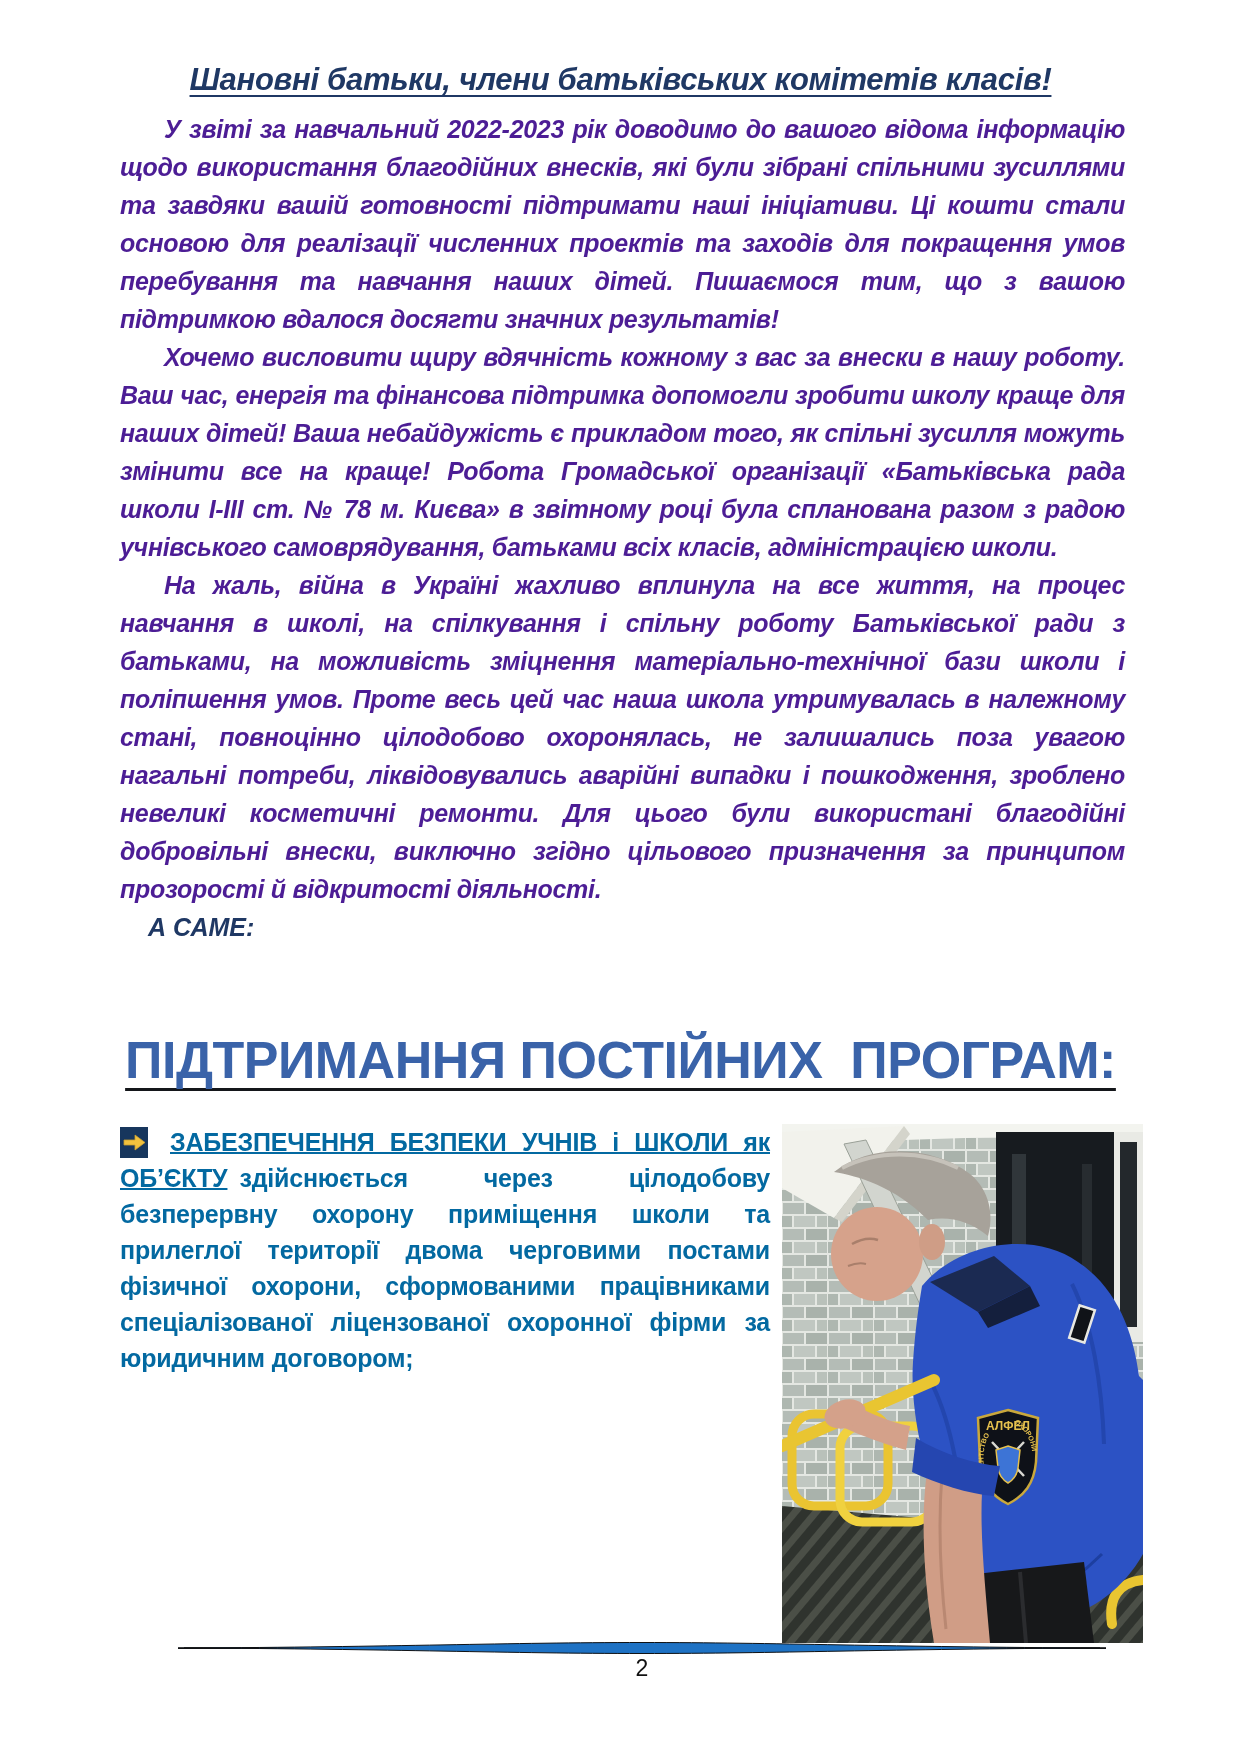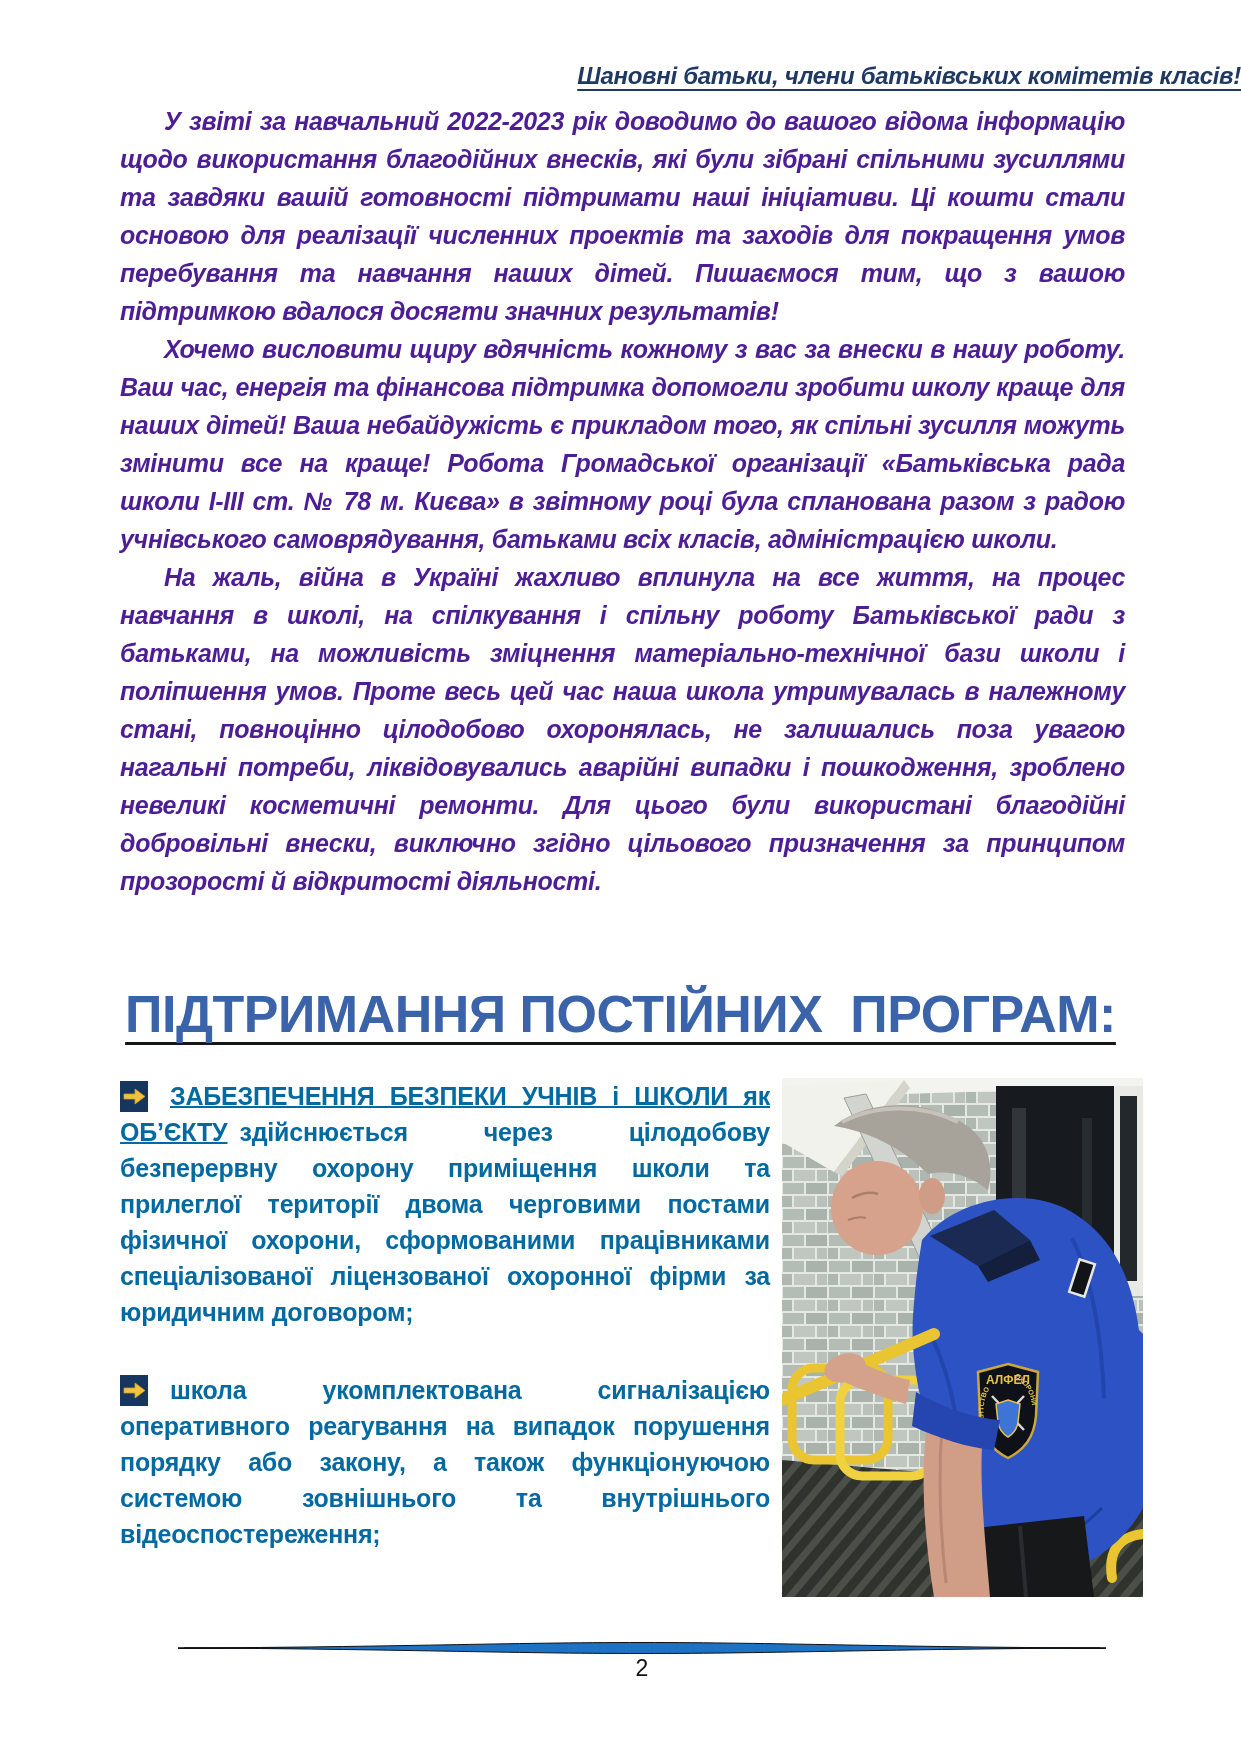--- a/index.html
+++ b/index.html
@@ -1,22 +1,22 @@
 <!DOCTYPE html>
 <html><head>
 <meta charset="utf-8">
 <style>
   html,body { margin:0; padding:0; background:#ffffff; }
   .page {
     position:relative; width:1241px; height:1755px; background:#ffffff;
     font-family:"Liberation Sans", sans-serif; overflow:hidden;
   }
   .doc-title {
-    margin:0; padding-top:62px; text-align:right;
-    font-size:24px; font-weight:bold; font-style:italic;
+    margin:0; padding-top:62px; text-align:center;
+    font-size:31px; font-weight:bold; font-style:italic;
     color:#1f3864; letter-spacing:-0.3px;
   }
   .doc-title span {
     text-decoration:underline; text-decoration-thickness:2px; text-underline-offset:5px;
   }
   .intro {
     margin:12px 116px 0 120px;
     color:#4c1d95; font-weight:bold; font-style:italic;
     font-size:25px; line-height:38px; letter-spacing:-0.3px;
     text-align:justify;
@@ -59,46 +59,39 @@
   <h1 class="doc-title">
     <span>Шановні батьки, члени батьківських комітетів класів!</span>
   </h1>
 
   <div class="intro">
     <p>У звіті за навчальний 2022-2023 рік доводимо до вашого відома інформацію щодо використання благодійних внесків, які були зібрані спільними зусиллями та завдяки вашій готовності підтримати наші ініціативи. Ці кошти стали основою для реалізації численних проектів та заходів для покращення умов перебування та навчання наших дітей. Пишаємося тим, що з вашою підтримкою вдалося досягти значних результатів!</p>
     <p>Хочемо висловити щиру вдячність кожному з вас за внески в нашу роботу. Ваш час, енергія та фінансова підтримка допомогли зробити школу краще для наших дітей! Ваша небайдужість є прикладом того, як спільні зусилля можуть змінити все на краще! Робота Громадської організації  «Батьківська рада школи І-ІІІ ст. № 78 м. Києва»  в звітному році була спланована разом з радою учнівського самоврядування, батьками всіх класів, адміністрацією школи.</p>
     <p>На жаль, війна в Україні жахливо вплинула на все життя, на процес навчання в школі, на спілкування і спільну роботу Батьківської ради з батьками, на можливість зміцнення матеріально-технічної бази школи і поліпшення умов. Проте весь цей час наша школа утримувалась в належному стані, повноцінно цілодобово охоронялась, не залишались поза увагою нагальні потреби, ліквідовувались аварійні випадки  і пошкодження, зроблено невеликі косметичні ремонти. Для цього були використані благодійні добровільні внески, виключно згідно цільового призначення за принципом прозорості й відкритості діяльності.</p>
   </div>
 
+  <div class="emphasis-line">А САМЕ:</div>
 
   <div class="section-heading">
     <span>ПІДТРИМАННЯ ПОСТІЙНИХ  ПРОГРАМ:</span>
   </div>
 
   <div class="content-row">
 
     <div class="bullets">
 
       <div class="bullet-item">
         <span class="bullet-icon">
           <svg width="28" height="31" viewBox="0 0 28 31">
             <rect x="0" y="0" width="28" height="31" fill="#17365d"></rect>
             <path d="M4 13 L15 13 L15 8 L25 15.5 L15 23 L15 18 L4 18 Z" fill="#f2c23e" stroke="#caa02f" stroke-width="0.8"></path>
           </svg>
         </span><span class="bullet-heading">ЗАБЕЗПЕЧЕННЯ БЕЗПЕКИ УЧНІВ і ШКОЛИ як ОБ’ЄКТУ</span><span>здійснюється через цілодобову безперервну охорону приміщення школи та прилеглої  території двома черговими постами фізичної охорони, сформованими працівниками спеціалізованої ліцензованої охоронної фірми за юридичним договором;</span>
       </div>
 
-      <div class="bullet-item">
-        <span class="bullet-icon">
-          <svg width="28" height="31" viewBox="0 0 28 31">
-            <rect x="0" y="0" width="28" height="31" fill="#17365d"></rect>
-            <path d="M4 13 L15 13 L15 8 L25 15.5 L15 23 L15 18 L4 18 Z" fill="#f2c23e" stroke="#caa02f" stroke-width="0.8"></path>
-          </svg>
-        </span><span>школа укомплектована сигналізацією оперативного реагування на випадок порушення порядку або закону, а також функціонуючою системою зовнішнього та внутрішнього відеоспостереження;</span>
-      </div>
 
     </div>
 
     <div class="photo-wrap">
       <svg width="361" height="519" viewBox="0 0 361 519">
         <defs>
           <pattern id="stone" width="46" height="26" patternUnits="userSpaceOnUse">
             <rect width="46" height="26" fill="#e4e7e2"></rect>
             <rect x="1" y="1" width="21" height="11" fill="#b4bcb6"></rect>
             <rect x="24" y="1" width="21" height="11" fill="#a9b2ab"></rect>

